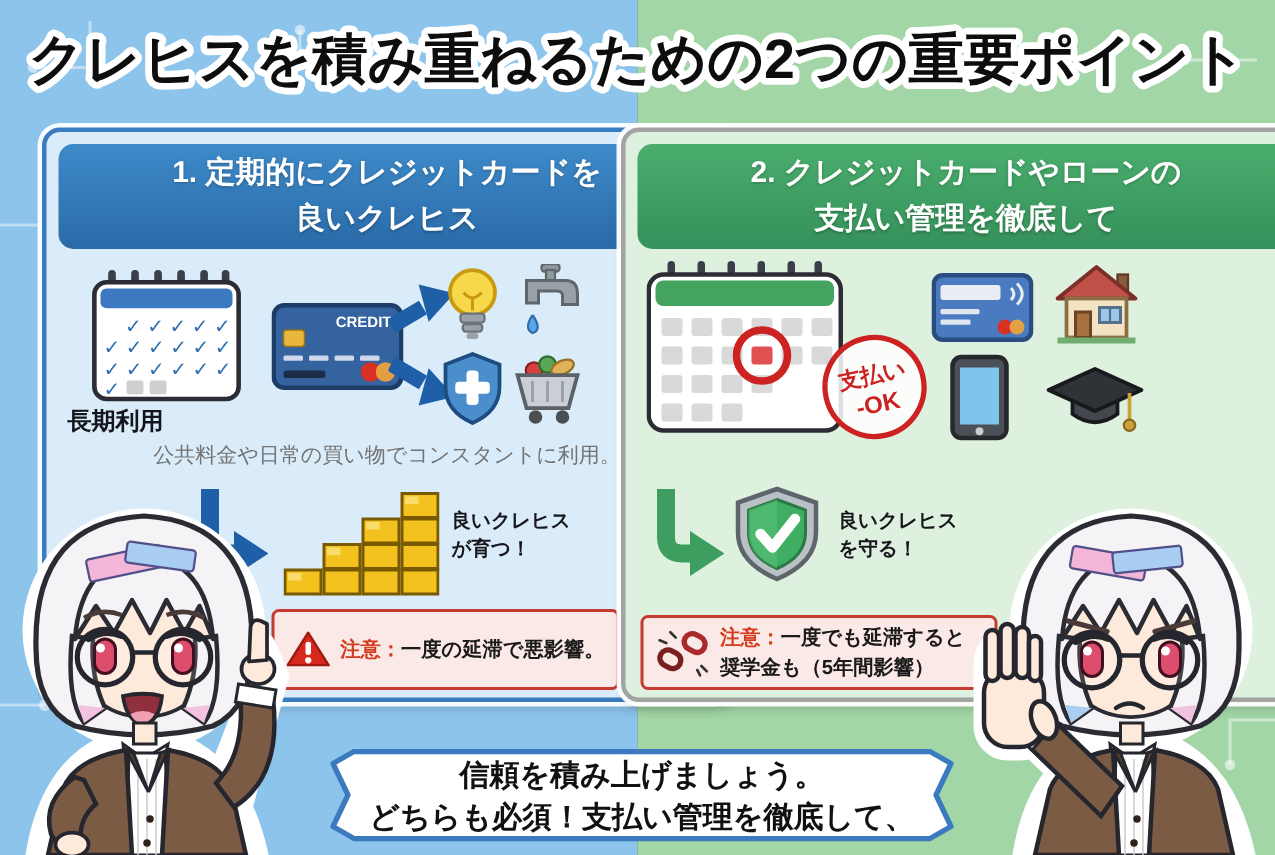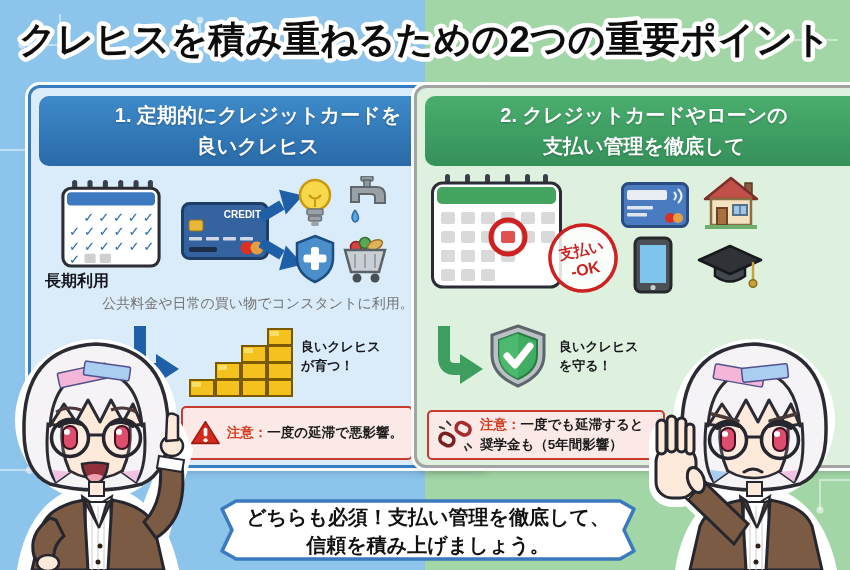--- a/index.html
+++ b/index.html
@@ -319,22 +319,22 @@
         <span>奨学金も（5年間影響）</span>
       </div>
     </div>
   </div>
 
   <div class="banner">
     <svg width="420" height="68" viewBox="0 0 420 68">
       <path d="M18 5 H402 L416 13 L406 34 L416 55 L402 63 H18 L4 55 L14 34 L4 13 Z" fill="#ffffff" stroke="#3b7abf" stroke-width="3.5" stroke-linejoin="round"></path>
     </svg>
     <div class="banner-text">
+      <div>信頼を積み上げましょう。</div>
       <div>どちらも必須！支払い管理を徹底して、</div>
-      <div>信頼を積み上げましょう。</div>
     </div>
   </div>
 
   <svg class="mascot" style="left:-4px;top:330px" width="208" height="240" viewBox="0 0 208 240">
 
     <g fill="#ffffff" stroke="#ffffff" stroke-width="10" stroke-linejoin="round">
       <circle cx="100" cy="90" r="76"></circle>
       <path d="M26 240 Q38 166 100 158 Q162 166 178 240 Z"></path>
       <path d="M150 180 L182 98 L192 120 L168 206 Z"></path>
     </g>

